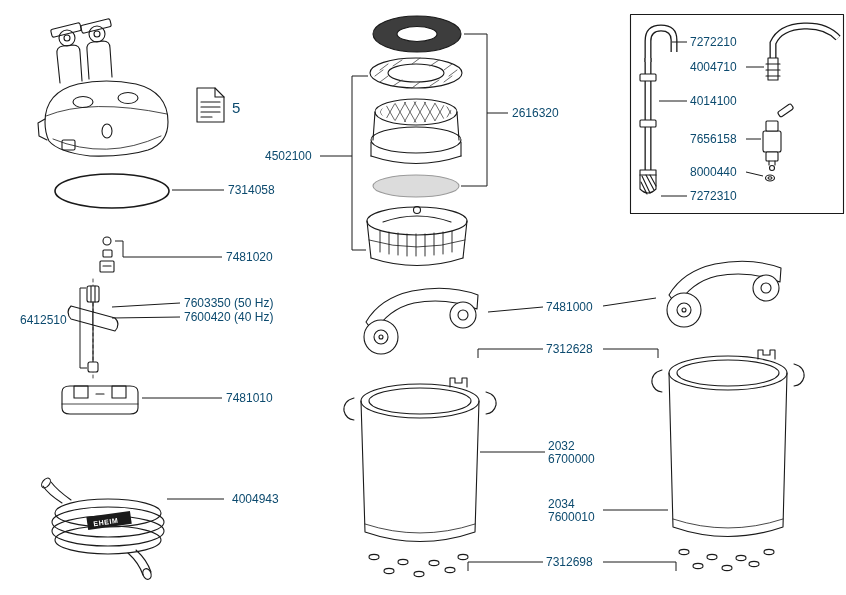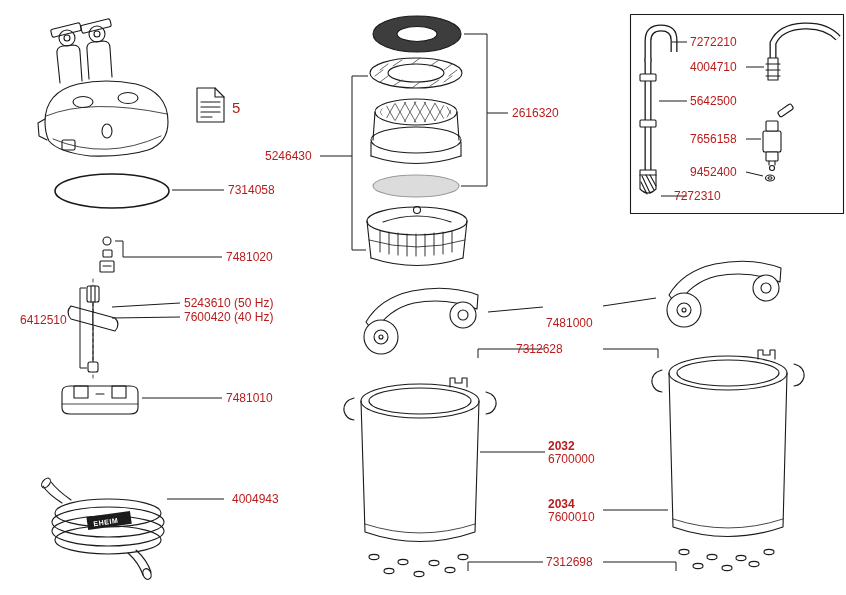--- a/index.html
+++ b/index.html
@@ -1,20 +1,20 @@
 <!DOCTYPE html>
 <html><head>
 <meta charset="utf-8">
 <style>
   html,body{margin:0;padding:0;background:#fff;}
   body{font-family:"Liberation Sans",sans-serif;}
   .canvas{position:relative;width:846px;height:595px;background:#fff;overflow:hidden;}
   .art{position:absolute;left:0;top:0;}
-  .lbl{position:absolute;font-size:12px;line-height:12px;color:#b91c1c;white-space:nowrap;}
-  .b{font-weight:bold;}
+  .lbl{position:absolute;font-size:12px;line-height:12px;color:#0c4a6e;white-space:nowrap;}
+  .b{font-weight:normal;}
   .big{font-size:15px;line-height:15px;}
   .ln{stroke:#1a1a1a;stroke-width:1;fill:none;}
   .s{stroke:#1a1a1a;stroke-width:1.1;fill:none;stroke-linejoin:round;stroke-linecap:round;}
   .sw{stroke:#1a1a1a;stroke-width:1.1;fill:#fff;}
   .tO{stroke:#1a1a1a;stroke-width:7;fill:none;}
   .tI{stroke:#fff;stroke-width:4.4;fill:none;}
   .hatch{stroke:#444;stroke-width:0.8;}
   .bandText{fill:#fff;stroke:none;font-size:7px;font-weight:bold;letter-spacing:0.6px;font-family:"Liberation Sans",sans-serif;}
 </style>
 </head>
@@ -289,34 +289,34 @@
     <path d="M659,101 H687"></path>
     <path d="M746,139 H761"></path>
     <path d="M746,172 L763,176"></path>
     <path d="M661,196 H687"></path>
   </g>
 </svg>
 
 <span class="lbl big" style="left:232px;top:100px">5</span>
 <span class="lbl" style="left:228px;top:184px">7314058</span>
 <span class="lbl" style="left:226px;top:251px">7481020</span>
-<span class="lbl" style="left:184px;top:297px">5243610 (50 Hz)</span>
+<span class="lbl" style="left:184px;top:297px">7603350 (50 Hz)</span>
 <span class="lbl" style="left:184px;top:311px">7600420 (40 Hz)</span>
 <span class="lbl" style="left:20px;top:314px">6412510</span>
 <span class="lbl" style="left:226px;top:392px">7481010</span>
 <span class="lbl" style="left:232px;top:493px">4004943</span>
 <span class="lbl" style="left:512px;top:107px">2616320</span>
-<span class="lbl" style="left:265px;top:150px">5246430</span>
-<span class="lbl" style="left:546px;top:317px">7481000</span>
-<span class="lbl" style="left:516px;top:343px">7312628</span>
+<span class="lbl" style="left:265px;top:150px">4502100</span>
+<span class="lbl" style="left:546px;top:301px">7481000</span>
+<span class="lbl" style="left:546px;top:343px">7312628</span>
 <span class="lbl b" style="left:548px;top:440px">2032</span>
 <span class="lbl" style="left:548px;top:453px">6700000</span>
 <span class="lbl b" style="left:548px;top:498px">2034</span>
 <span class="lbl" style="left:548px;top:511px">7600010</span>
 <span class="lbl" style="left:546px;top:556px">7312698</span>
 <span class="lbl" style="left:690px;top:36px">7272210</span>
 <span class="lbl" style="left:690px;top:61px">4004710</span>
-<span class="lbl" style="left:690px;top:95px">5642500</span>
+<span class="lbl" style="left:690px;top:95px">4014100</span>
 <span class="lbl" style="left:690px;top:133px">7656158</span>
-<span class="lbl" style="left:690px;top:166px">9452400</span>
-<span class="lbl" style="left:674px;top:190px">7272310</span>
+<span class="lbl" style="left:690px;top:166px">8000440</span>
+<span class="lbl" style="left:690px;top:190px">7272310</span>
 
 </div>
 
 </body></html>

